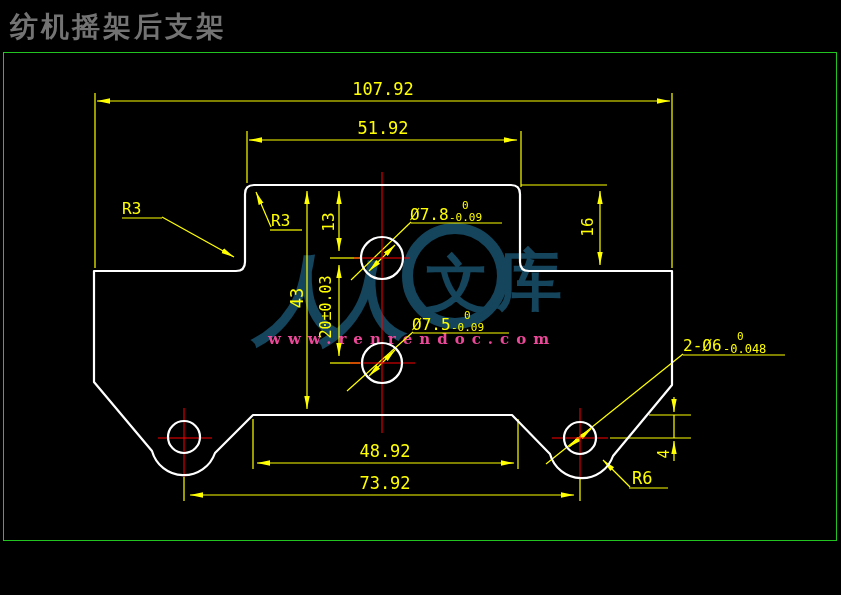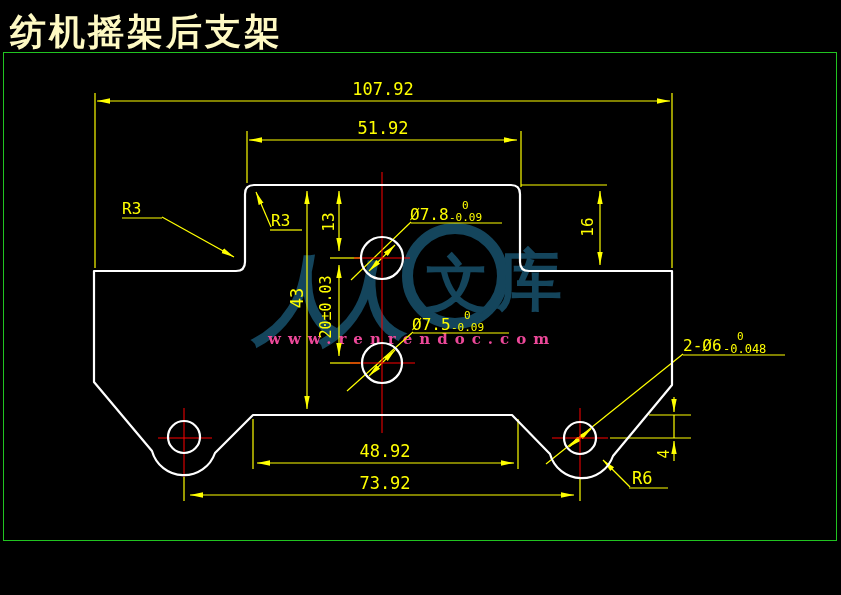--- a/index.html
+++ b/index.html
@@ -1,19 +1,19 @@
 <!DOCTYPE html>
 <html><head>
 <meta charset="utf-8">
 <style>
   html,body{margin:0;padding:0;background:#000;}
   .stage{position:relative;width:841px;height:595px;background:#000;overflow:hidden;
          font-family:"DejaVu Sans Mono", monospace;}
   .title{position:absolute;left:10px;top:8px;font-family:"DejaVu Serif", serif;
-         font-weight:bold;font-size:36px;letter-spacing:3px;color:#fef9c3;white-space:nowrap;}
+         font-weight:bold;font-size:28px;letter-spacing:3px;color:#737373;white-space:nowrap;}
   .frame{position:absolute;left:3px;top:52px;width:834px;height:489px;
          border:1.5px solid #21c421;box-sizing:border-box;}
   
   .wm{position:absolute;left:0;top:0;width:841px;height:595px;color:#14455c;z-index:1;}
   .wm .g{position:absolute;font-family:"DejaVu Serif", serif;font-weight:bold;}
   .wm-ren1{left:258px;top:236px;font-size:92px;transform:skewX(-12deg) rotate(-4deg);}
   .wm-ren2{left:324px;top:242px;font-size:88px;transform:skewX(-12deg) rotate(-4deg);}
   .wm-ring{position:absolute;left:402px;top:223px;width:106px;height:106px;border-radius:50%;
            border:11px solid #14455c;box-sizing:border-box;}
   .wm-wen{left:426px;top:242px;font-size:62px;}

